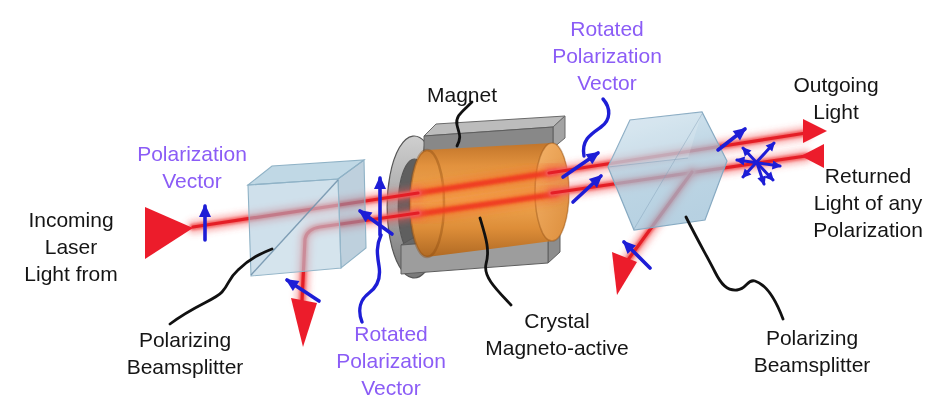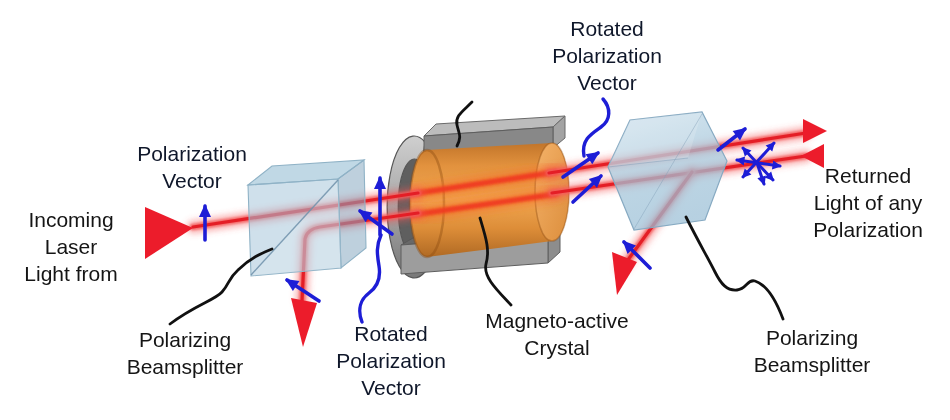--- a/index.html
+++ b/index.html
@@ -1,20 +1,20 @@
 <!DOCTYPE html>
 <html><head>
 <meta charset="utf-8">
 <style>
   html,body{margin:0;padding:0;background:#fff;}
   .stage{position:relative;width:950px;height:420px;background:#ffffff;overflow:hidden;
          font-family:"Liberation Sans", sans-serif;}
   .stage svg{position:absolute;left:0;top:0;}
   .lbl{position:absolute;text-align:center;font-size:21px;line-height:27px;color:#151515;z-index:5;}
-  .lbl.blue{color:#0f172a;}
+  .lbl.blue{color:#8b5cf6;}
   
   .halo{stroke:rgba(244,84,84,0.45);stroke-width:13;fill:none;stroke-linecap:round;filter:url(#blur3);}
   .mid {stroke:rgba(243,92,92,0.85);stroke-width:6.5;fill:none;stroke-linecap:round;filter:url(#blur1);}
   .core{stroke:#e41e26;stroke-width:3.2;fill:none;stroke-linecap:round;}
   .ghalo{stroke:rgba(245,110,40,0.55);stroke-width:15;fill:none;stroke-linecap:round;filter:url(#blur4);}
   .gmid {stroke:rgba(240,60,25,0.80);stroke-width:6;fill:none;stroke-linecap:round;filter:url(#blur2);}
   .gcore{stroke:rgba(239,58,34,0.9);stroke-width:3;fill:none;stroke-linecap:round;filter:url(#blur1);}
   .bluearrow{stroke:#1d1dd6;stroke-width:3.6;fill:none;stroke-linecap:round;}
   .bluearrow.sm{stroke-width:3;}
   .squiggle{stroke:#111;stroke-width:2.8;fill:none;stroke-linecap:round;}
@@ -192,38 +192,45 @@
   <div>Incoming</div>
   <div>Laser</div>
   <div>Light from</div>
 </div>
 
 <div class="lbl" style="left:90px;top:326px;width:190px">
   <div>Polarizing</div>
   <div>Beamsplitter</div>
 </div>
 
+<div class="lbl" style="left:402px;top:81px;width:120px">
+  <div>Magnet</div>
+</div>
 
 <div class="lbl blue" style="left:296px;top:320px;width:190px">
   <div>Rotated</div>
   <div>Polarization</div>
   <div>Vector</div>
 </div>
 
 <div class="lbl" style="left:457px;top:307px;width:200px">
+  <div>Crystal</div>
   <div>Magneto-active</div>
-  <div>Crystal</div>
 </div>
 
 <div class="lbl blue" style="left:512px;top:15px;width:190px">
   <div>Rotated</div>
   <div>Polarization</div>
   <div>Vector</div>
 </div>
 
+<div class="lbl" style="left:761px;top:71px;width:150px">
+  <div>Outgoing</div>
+  <div>Light</div>
+</div>
 
 <div class="lbl" style="left:783px;top:162px;width:170px">
   <div>Returned</div>
   <div>Light of any</div>
   <div>Polarization</div>
 </div>
 
 <div class="lbl" style="left:717px;top:324px;width:190px">
   <div>Polarizing</div>
   <div>Beamsplitter</div>

